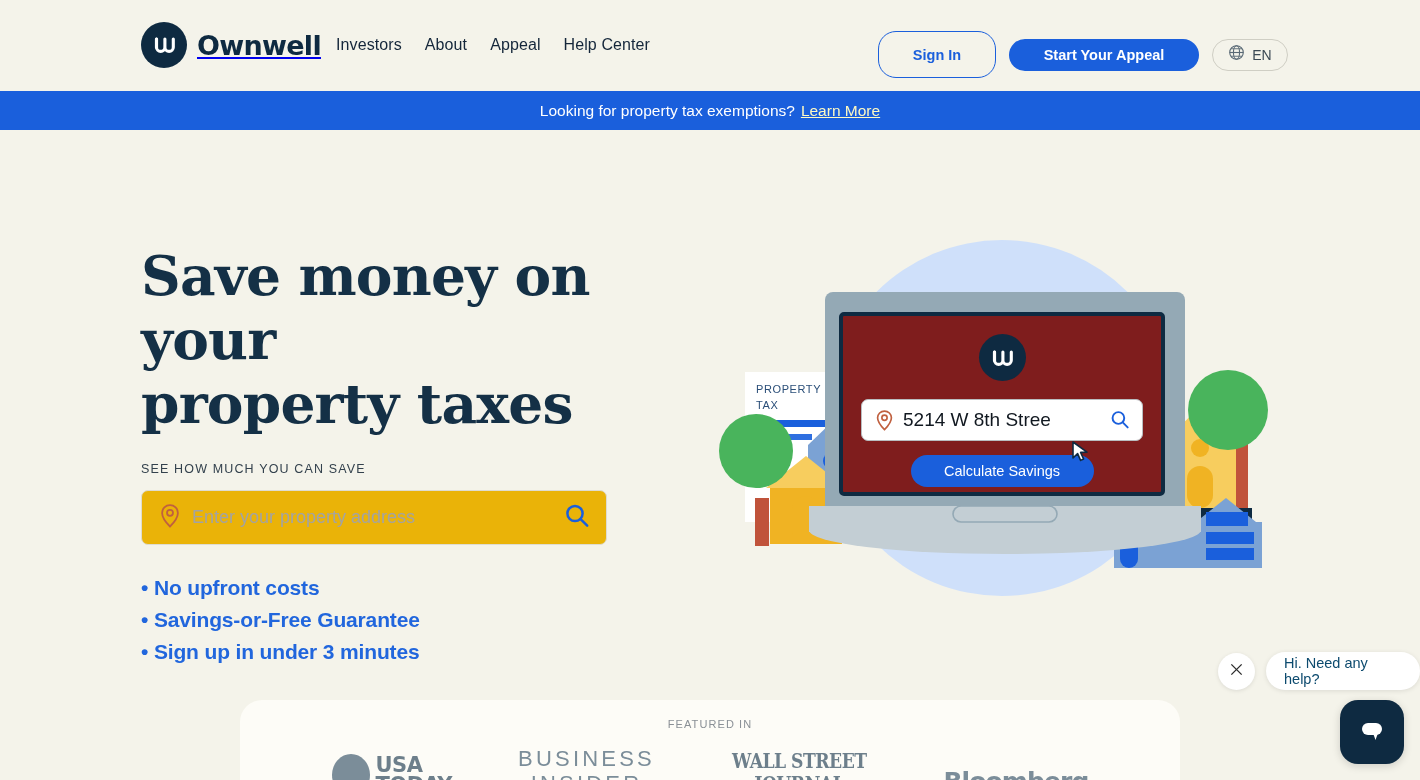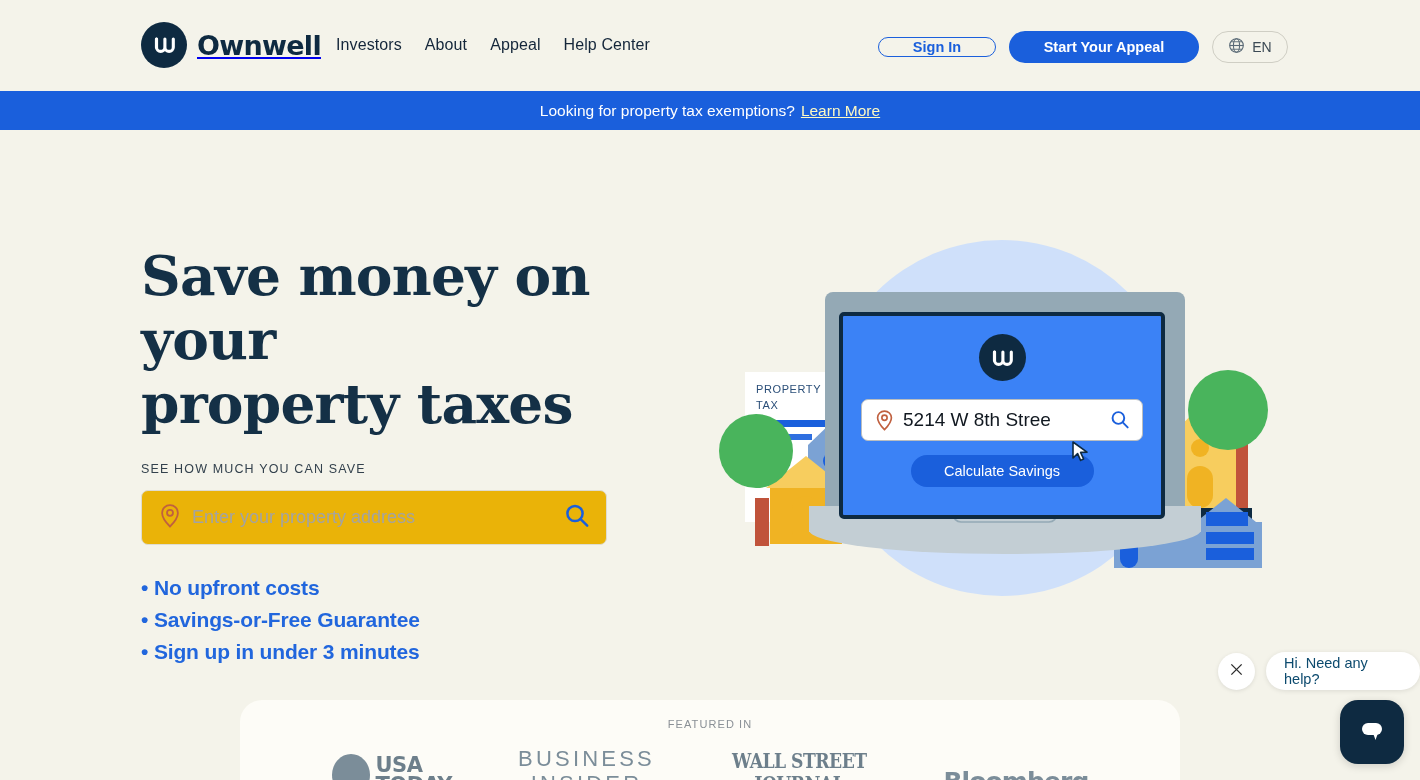--- a/index.html
+++ b/index.html
@@ -28,21 +28,21 @@
     font-family: "DejaVu Sans", sans-serif;
     font-size: 27px; font-weight: 700; color: #0e2a41; letter-spacing: -0.7px;
   }
   .nav { position: absolute; left: 336px; top: 36px; display: flex; gap: 23px; }
   .nav a {
     font-size: 16px; color: #14263a; text-decoration: none; font-weight: 400;
     letter-spacing: 0.1px;
   }
   .hdr-right { position: absolute; right: 132px; top: 31px; display: flex; align-items: center; gap: 13px; }
   .btn-signin {
-    width: 118px; height: 20px; border-radius: 18px;
+    width: 118px; height: 47px; border-radius: 18px;
     border: 1.6px solid #1a5fdc; background: transparent; color: #1a5fdc;
     font-size: 14.5px; font-weight: 600; cursor: pointer;
     font-family: "Liberation Sans", sans-serif;
     display: flex; align-items: center; justify-content: center;
   }
   .btn-appeal {
     width: 190px; height: 32px; border-radius: 18px;
     border: none; background: #1a5fdc; color: #ffffff;
     font-size: 14.5px; font-weight: 700; cursor: pointer;
     font-family: "Liberation Sans", sans-serif;
@@ -94,21 +94,21 @@
     list-style: none; color: #2166dd; font-size: 21px; line-height: 32px;
     font-weight: 600; letter-spacing: -0.15px;
   }
   .bullets li::before { content: "• "; }
 
   
   .illus { position: absolute; left: 700px; top: 230px; width: 600px; height: 380px; }
   .illus svg { display: block; }
   .screen-card {
     position: absolute; left: 139px; top: 82px;
-    width: 326px; height: 207px; background: #3b82f6;
+    width: 326px; height: 184px; background: #7f1d1d;
     border: 4px solid #0e2a41; border-radius: 5px;
   }
   .screen-logo {
     width: 47px; height: 47px; border-radius: 50%; background: #0e2a41;
     margin: 18px auto 0; display: flex; align-items: center; justify-content: center;
   }
   .screen-input {
     margin: 18px 18px 0; height: 42px; background: #ffffff;
     border: 1.4px solid #b9bdc0; border-radius: 7px;
     display: flex; align-items: center; padding: 0 10px 0 12px; position: relative;

